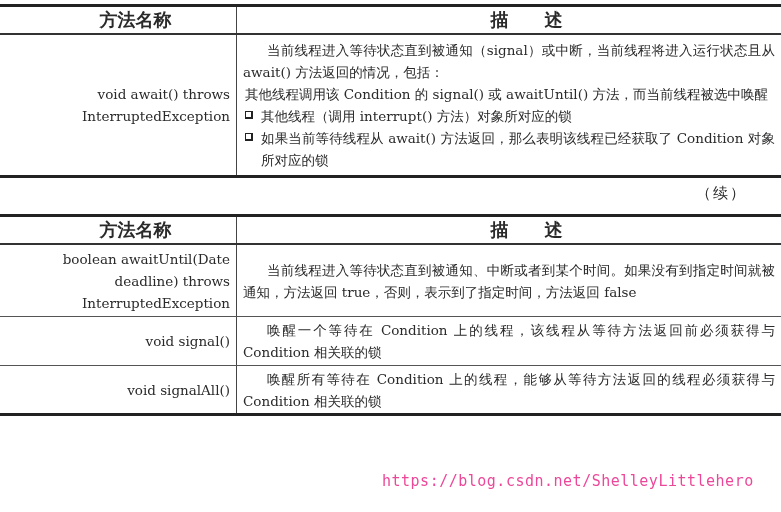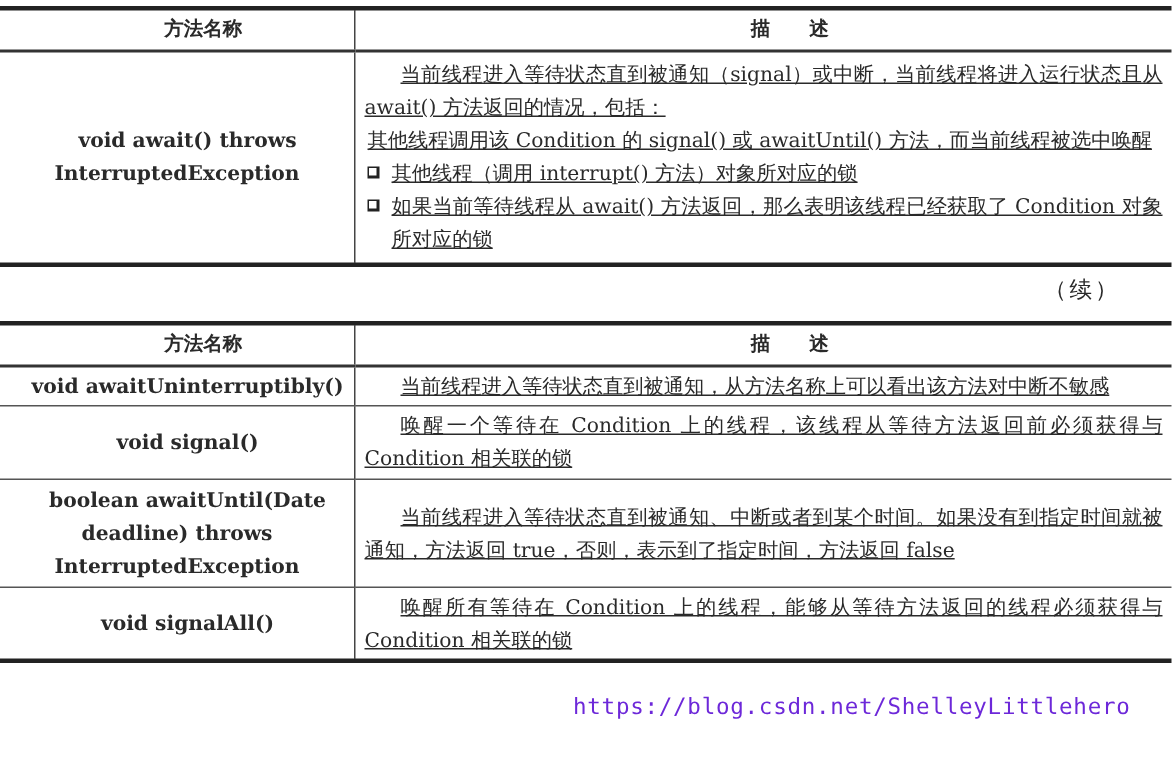--- a/index.html
+++ b/index.html
@@ -1,35 +1,35 @@
 <!DOCTYPE html>
 <html><head>
 <meta charset="utf-8">
 <style>
   html, body { margin: 0; padding: 0; background: #ffffff; }
   body { width: 781px; height: 512px; position: relative; overflow: hidden;
          font-family: "DejaVu Serif", "Liberation Serif", serif; color: #2a2a2a; font-size: 13.5px; }
   table { position: absolute; left: 0; width: 781px; border-collapse: collapse; table-layout: fixed; }
   td, th { padding: 0 6px; vertical-align: middle; line-height: 22px; }
-  th { font-family: "DejaVu Sans", sans-serif; font-weight: bold; font-size: 13px; text-align: center; height: 26px;
+  th { font-family: "DejaVu Sans", sans-serif; font-weight: bold; font-size: 18px; text-align: center; height: 26px;
        border-bottom: 2px solid #333; padding-left: 41px; }
   .col1 { width: 189px; border-right: 1.5px solid #444; }
-  .name { padding-left: 6px; text-indent: 14px; text-align: center; font-weight: bold; }
-  .desc { text-indent: 24px; text-align: justify; text-decoration: underline; }
+  .name { padding-left: 16px; text-indent: 14px; text-align: right; }
+  .desc { text-indent: 24px; text-align: justify; }
   tr.row td { border-bottom: 1.5px solid #555; }
   tr.row:last-child td { border-bottom: none; }
   .t-top { border-top: 3.5px solid #222; border-bottom: 3px solid #222; }
   #t1 { top: 4px; }
   #t2 { top: 214px; }
   .bullet { display: block; text-indent: 0; padding-left: 18px; position: relative; }
   .bullet .box { position: absolute; left: 2px; top: 6px; width: 8px; height: 8px; border: 1.5px solid #222; border-right-width: 2.5px; border-bottom-width: 2.5px; box-sizing: border-box; }
   .sub { display: block; text-indent: 0; padding-left: 2px; }
   .line { display: block; }
   .cont { position: absolute; top: 184px; left: 696px; font-size: 15px; letter-spacing: 2px; }
-  .watermark { position: absolute; left: 382px; top: 462px; font-family: "DejaVu Sans Mono", monospace; font-size: 15px; color: #6d28d9; letter-spacing: 0.5px; }
+  .watermark { position: absolute; left: 382px; top: 472px; font-family: "DejaVu Sans Mono", monospace; font-size: 15px; color: #ec4899; letter-spacing: 0.5px; }
   .r1 td { height: 140px; }
   .r-a td { height: 25px; }
   .r-b td { height: 71px; }
   .r-c td { height: 71px; }
   .r-d td { height: 48px; }
   .r-e td { height: 47px; }
 </style>
 </head>
 <body>
 
@@ -52,31 +52,27 @@
   </table>
 
 <div class="cont">（续）</div>
 
 <table id="t2" class="t-top">
   <tbody>
       <tr>
     <th class="col1">方法名称</th>
     <th>描　　述</th>
   </tr>
-  <tr class="row r-a">
-    <td class="col1 name">void awaitUninterruptibly()</td>
-    <td class="desc">当前线程进入等待状态直到被通知，从方法名称上可以看出该方法对中断不敏感</td>
+  <tr class="row r-c">
+    <td class="col1 name">boolean awaitUntil(Date deadline) throws InterruptedException</td>
+    <td class="desc">当前线程进入等待状态直到被通知、中断或者到某个时间。如果没有到指定时间就被通知，方法返回 true，否则，表示到了指定时间，方法返回 false</td>
   </tr>
   <tr class="row r-d">
     <td class="col1 name">void signal()</td>
     <td class="desc">唤醒一个等待在 Condition 上的线程，该线程从等待方法返回前必须获得与 Condition 相关联的锁</td>
-  </tr>
-  <tr class="row r-c">
-    <td class="col1 name">boolean awaitUntil(Date deadline) throws InterruptedException</td>
-    <td class="desc">当前线程进入等待状态直到被通知、中断或者到某个时间。如果没有到指定时间就被通知，方法返回 true，否则，表示到了指定时间，方法返回 false</td>
   </tr>
   <tr class="row r-e">
     <td class="col1 name">void signalAll()</td>
     <td class="desc">唤醒所有等待在 Condition 上的线程，能够从等待方法返回的线程必须获得与 Condition 相关联的锁</td>
   </tr>
 </tbody>
   </table>
 
 <div class="watermark">https://blog.csdn.net/ShelleyLittlehero</div>
 

